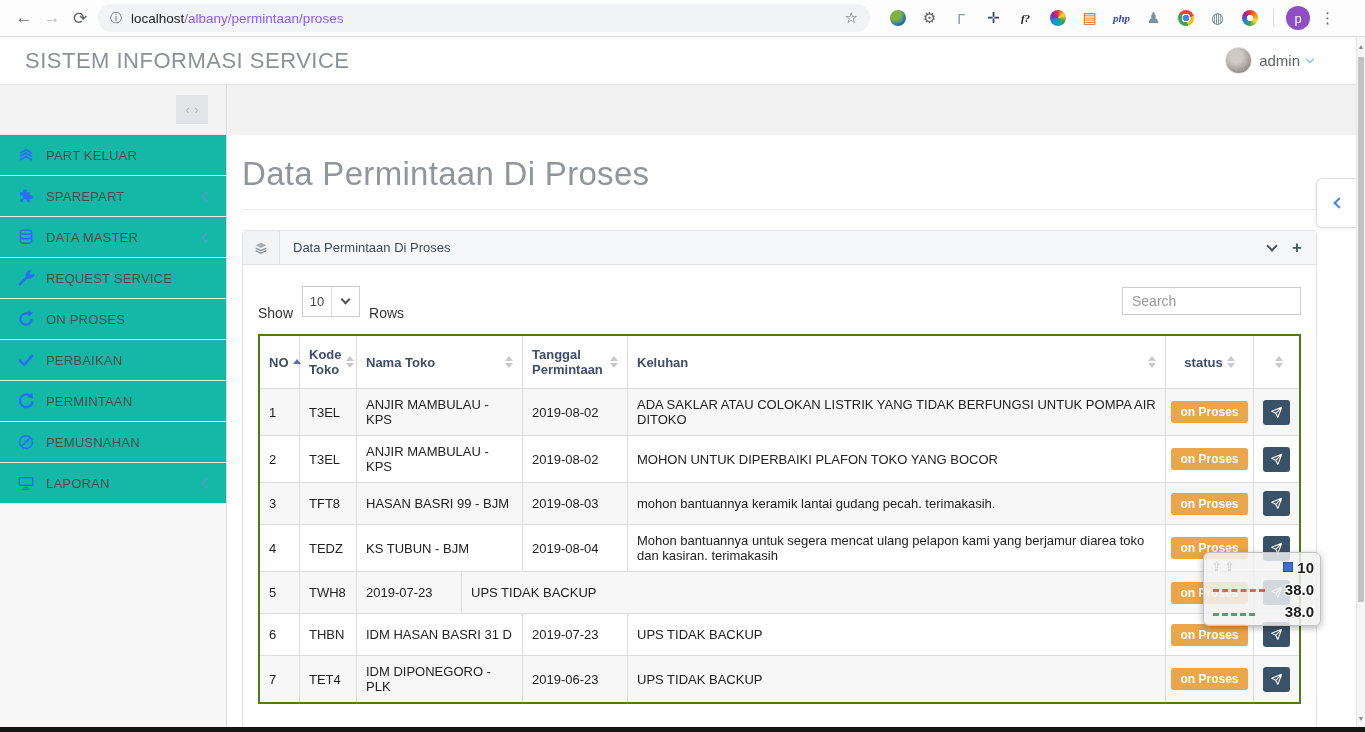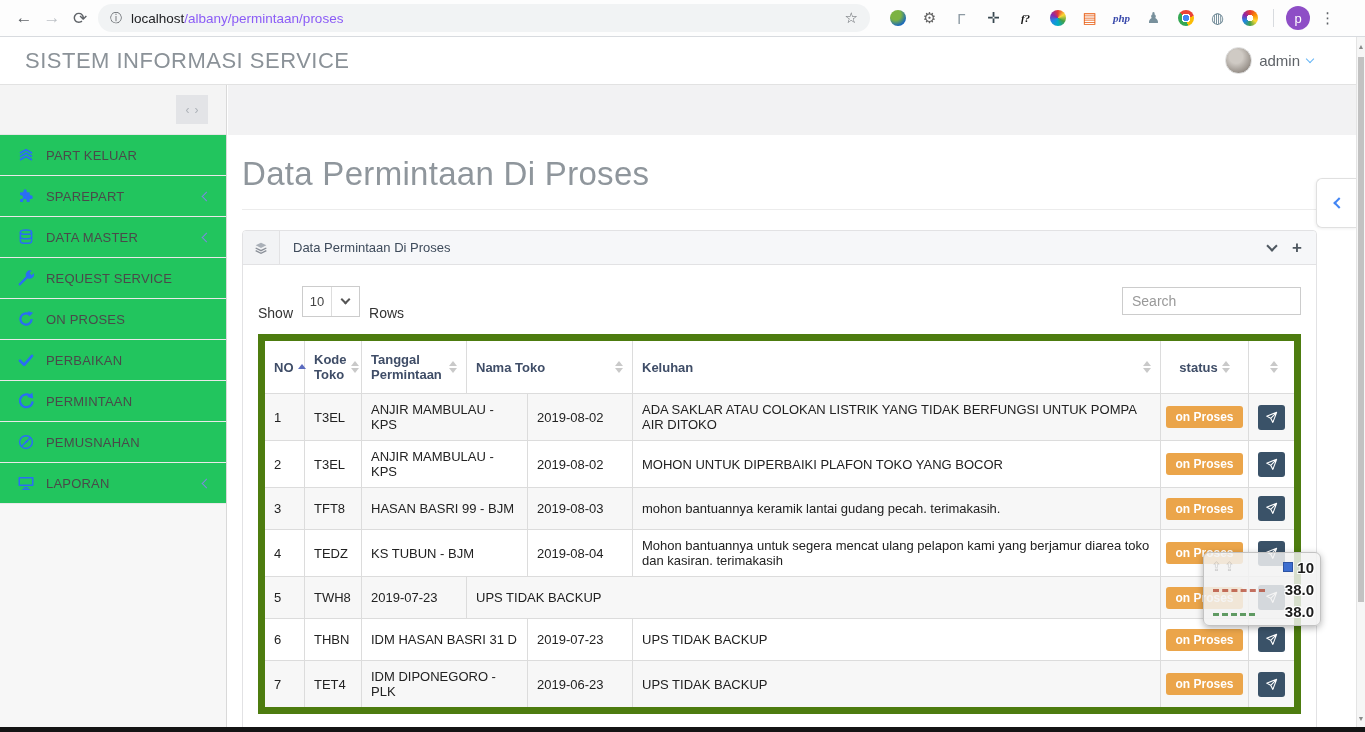--- a/index.html
+++ b/index.html
@@ -31,21 +31,21 @@
   #app-title { margin-left:25px; font-size:22px; color:#8b9298; letter-spacing:.5px; }
   #user-box { margin-left:auto; margin-right:52px; display:flex; align-items:center; gap:7px; cursor:pointer; }
   #user-avatar { width:27px; height:27px; border-radius:50%; background:radial-gradient(circle at 40% 35%, #cfcac4 0 30%, #9b948d 70%, #6e6a66); border:1px solid #ddd; }
   #user-name { font-size:15px; color:#5f6368; }
   .chev { display:inline-block; width:6px; height:6px; border-right:1.6px solid #64b5f6; border-bottom:1.6px solid #64b5f6; transform:rotate(45deg); margin-top:-3px; }
 
   
   #sidebar { position:absolute; top:85px; left:0; width:227px; bottom:5px; background:#f7f7f7; border-right:1px solid #d9d9d9; }
   #side-top { height:50px; border-bottom:1px solid #e6e6e6; position:relative; background:#f4f4f4; }
   #side-collapse { position:absolute; right:18px; top:10px; width:32px; height:29px; background:#e3e4e7; color:#adb2b8; font-size:12px; display:flex; align-items:center; justify-content:center; gap:5px; cursor:pointer; }
-  .side-item { height:41px; display:flex; align-items:center; padding:0 16px; border-bottom:1px solid #e9e9e9; cursor:pointer; background:#22c55e; }
+  .side-item { height:41px; display:flex; align-items:center; padding:0 16px; border-bottom:1px solid #e9e9e9; cursor:pointer; background:#14b8a6; }
   .side-ic { width:20px; height:20px; margin-right:10px; display:flex; align-items:center; justify-content:center; }
   .side-ic svg { width:18px; height:18px; }
   .side-label { font-size:13px; color:#4a4a4a; letter-spacing:.2px; }
   .side-chev { margin-left:auto; width:7px; height:7px; border-left:1.6px solid #7c88e0; border-bottom:1.6px solid #7c88e0; transform:rotate(45deg); }
 
   #main { position:absolute; top:85px; left:228px; right:0; bottom:5px; background:#fff; overflow:hidden; }
   #top-band { height:50px; background:#f2f2f3; }
   #page-title { margin:20px 0 0 14px; font-size:33px; font-weight:300; color:#8f969c; letter-spacing:.3px; }
   #title-rule { margin:16px 14px 0 14px; border-top:1px solid #ececec; width:1076px; }
 
@@ -63,21 +63,21 @@
   #controls-row { display:flex; align-items:center; margin-bottom:13px; }
   #show-label, #rows-label { font-size:14px; color:#333;margin-top:24px; }
   #rows-select { display:flex; align-items:stretch; border:1px solid #ccc; height:31px; margin:0 9px; cursor:pointer; background:#fff; }
   #rows-value { width:29px; display:flex; align-items:center; justify-content:center; font-size:13px; color:#444; border-right:1px solid #ddd; }
   #rows-caret { width:27px; display:flex; align-items:center; justify-content:center; }
   #rows-caret span { width:7px; height:7px; border-right:2px solid #555; border-bottom:2px solid #555; transform:rotate(45deg); margin-top:-4px; }
   #search-input { margin-left:auto; width:179px; height:28px; border:1px solid #ccc; font-size:14px; color:#ef4444; padding:0 9px; font-family:"Liberation Sans", sans-serif; }
   #search-input::placeholder { color:#999; }
 
   
-  #tbl { border:7px solid #4d7c0f; }
+  #tbl { border:2px solid #4d7c0f; }
   .tr { display:flex; border-bottom:1px solid #dcdcdc; }
   .tr:last-child { border-bottom:0; }
   .th, .td { border-right:1px solid #dcdcdc; padding:8px 9px; display:flex; align-items:center; font-size:13px; color:#222; }
   .th:last-child, .td:last-child { border-right:0; }
   .th { color:#3f4d67; font-weight:bold; min-height:52px; justify-content:space-between; gap:4px; cursor:pointer; }
   .c-no { width:40px; } .c-kode { width:57px; } .c-nama { width:166px; } .c-tgl { width:105px; } .c-kel { flex:1; } .c-status { width:88px; justify-content:center;text-align:center; } .c-act { width:45px; justify-content:center; }
   #tbl-rows .tr:nth-child(odd) { background:#f7f7f7; }
   #tbl-rows .tr { min-height:41px; }
   .sorts { display:flex; flex-direction:column; align-items:center; }
   .sa { width:0; height:0; border-left:4px solid transparent; border-right:4px solid transparent; }
@@ -291,29 +291,29 @@
                 <i class="sa up active"></i>
               </span>
             </div>
             <div class="th c-kode">
               <span>Kode Toko</span>
               <span class="sorts">
                 <i class="sa up"></i>
                 <i class="sa dn"></i>
               </span>
             </div>
+            <div class="th c-nama">
+              <span>Nama Toko</span>
+              <span class="sorts">
+                <i class="sa up"></i>
+                <i class="sa dn"></i>
+              </span>
+            </div>
             <div class="th c-tgl">
               <span>Tanggal Permintaan</span>
-              <span class="sorts">
-                <i class="sa up"></i>
-                <i class="sa dn"></i>
-              </span>
-            </div>
-            <div class="th c-nama">
-              <span>Nama Toko</span>
               <span class="sorts">
                 <i class="sa up"></i>
                 <i class="sa dn"></i>
               </span>
             </div>
             <div class="th c-kel">
               <span>Keluhan</span>
               <span class="sorts">
                 <i class="sa up"></i>
                 <i class="sa dn"></i>

